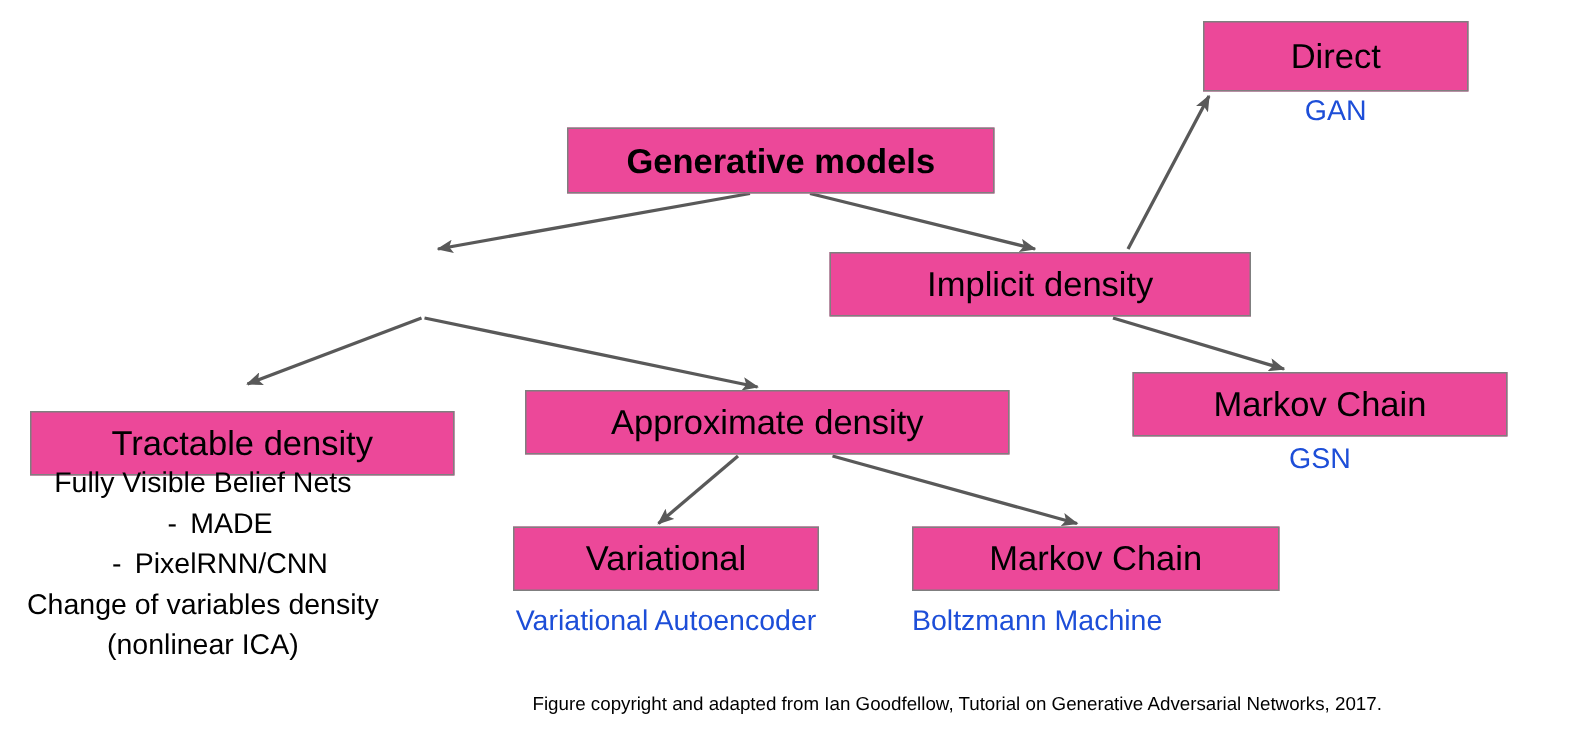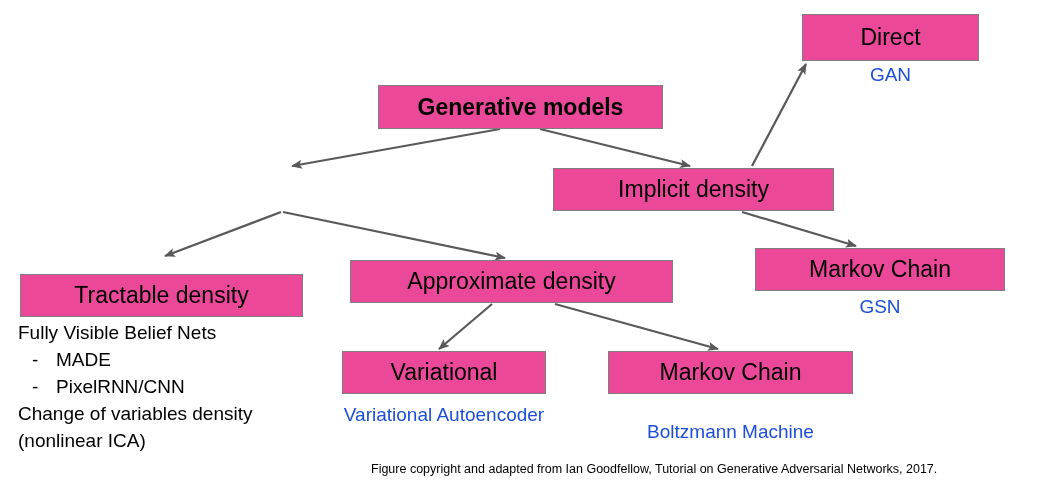--- a/index.html
+++ b/index.html
@@ -134,33 +134,33 @@
   <div class="node" style="left:342px; top:351px; width:204px; height:43px;">
     <span>Variational</span>
   </div>
   <div class="sublabel" style="left:316px; top:404px; width:256px; text-align:center;">
     <span>Variational Autoencoder</span>
   </div>
 
   <div class="node" style="left:608px; top:351px; width:245px; height:43px;">
     <span>Markov Chain</span>
   </div>
-  <div class="sublabel" style="left:608px; top:404px; width:245px; text-align:center;margin-top:17px;">
+  <div class="sublabel" style="left:608px; top:404px; width:245px; ">
     <span>Boltzmann Machine</span>
   </div>
 
-  <div class="listblock" style="left:18px; top:320px;">
+  <div class="listblock" style="left:18px; top:310px;text-align:center;">
     <div>Fully Visible Belief Nets</div>
     <div>
       <span class="bullet">-</span><span>MADE</span>
     </div>
     <div>
       <span class="bullet">-</span><span>PixelRNN/CNN</span>
     </div>
     <div>Change of variables density</div>
     <div>(nonlinear ICA)</div>
   </div>
 
-  <div class="credit" style="left:371px; top:462px;">
+  <div class="credit" style="left:355px; top:462px;">
     <span>Figure copyright and adapted from Ian Goodfellow, Tutorial on Generative Adversarial Networks, 2017.</span>
   </div>
 
 </div>
 
 </body></html>

